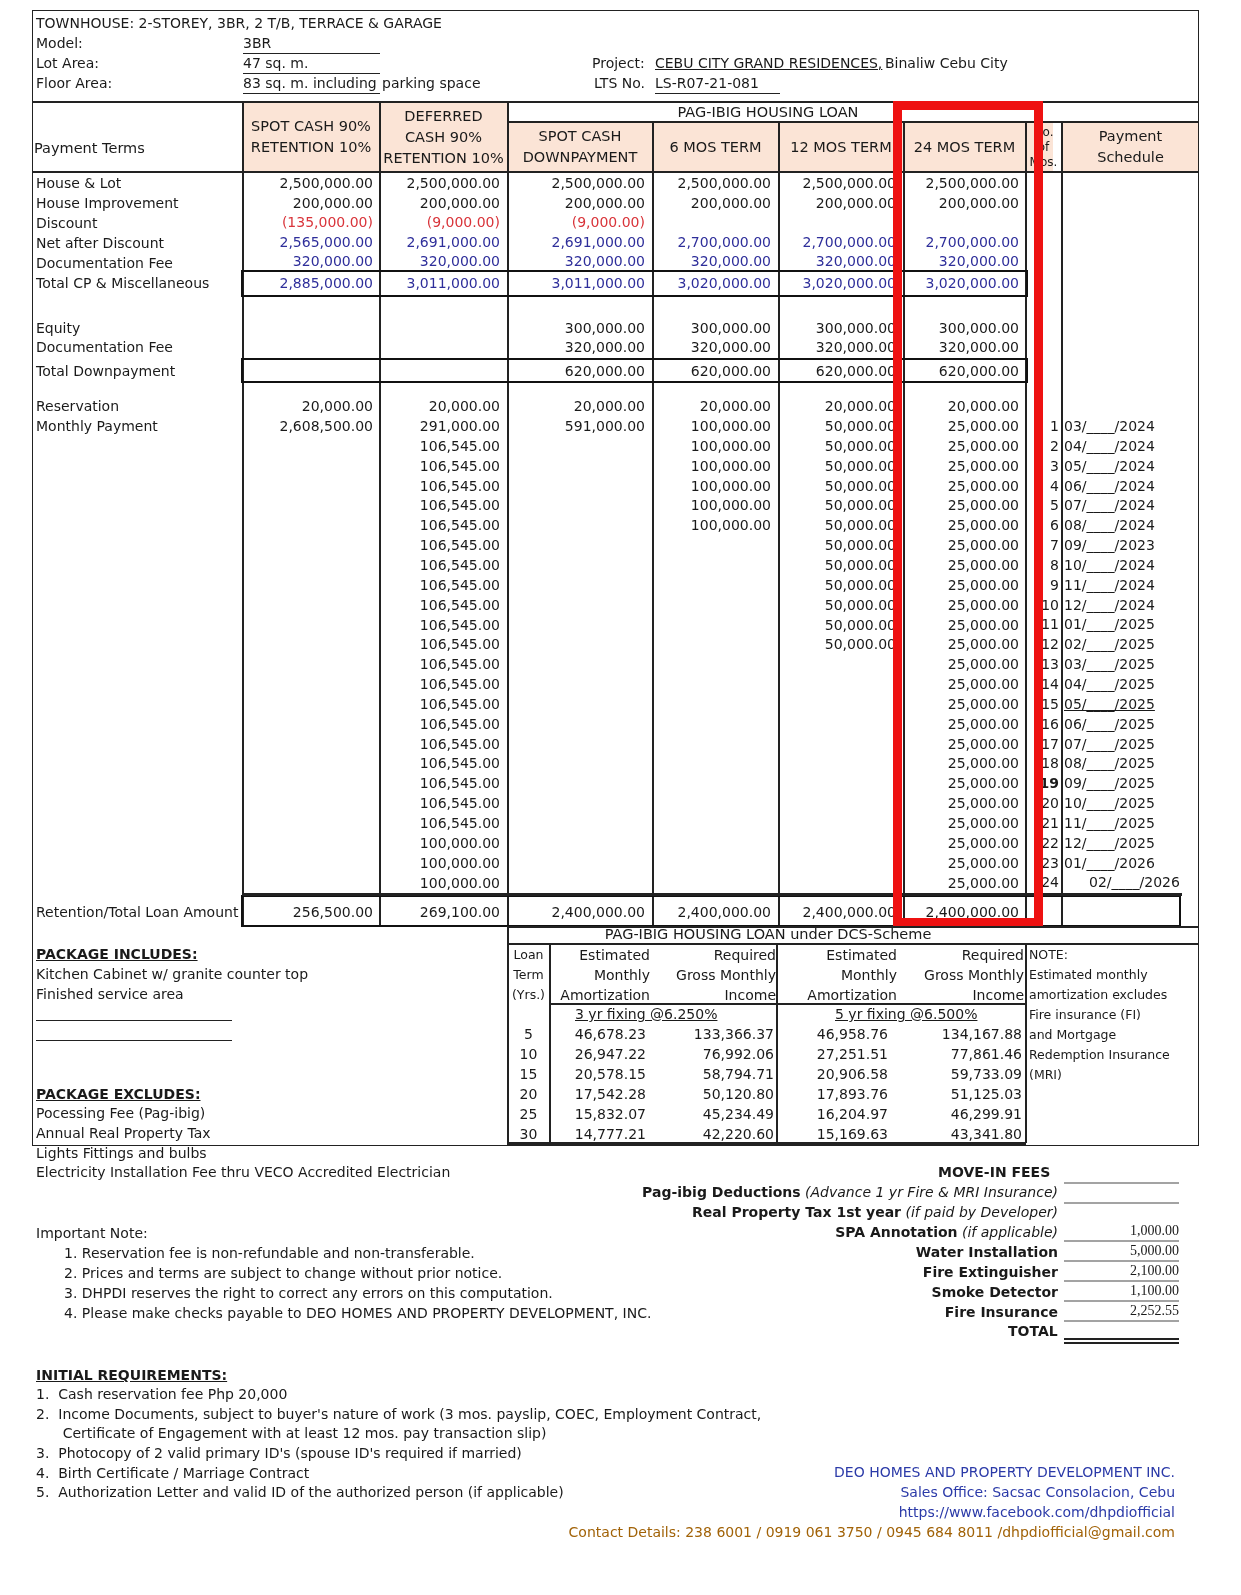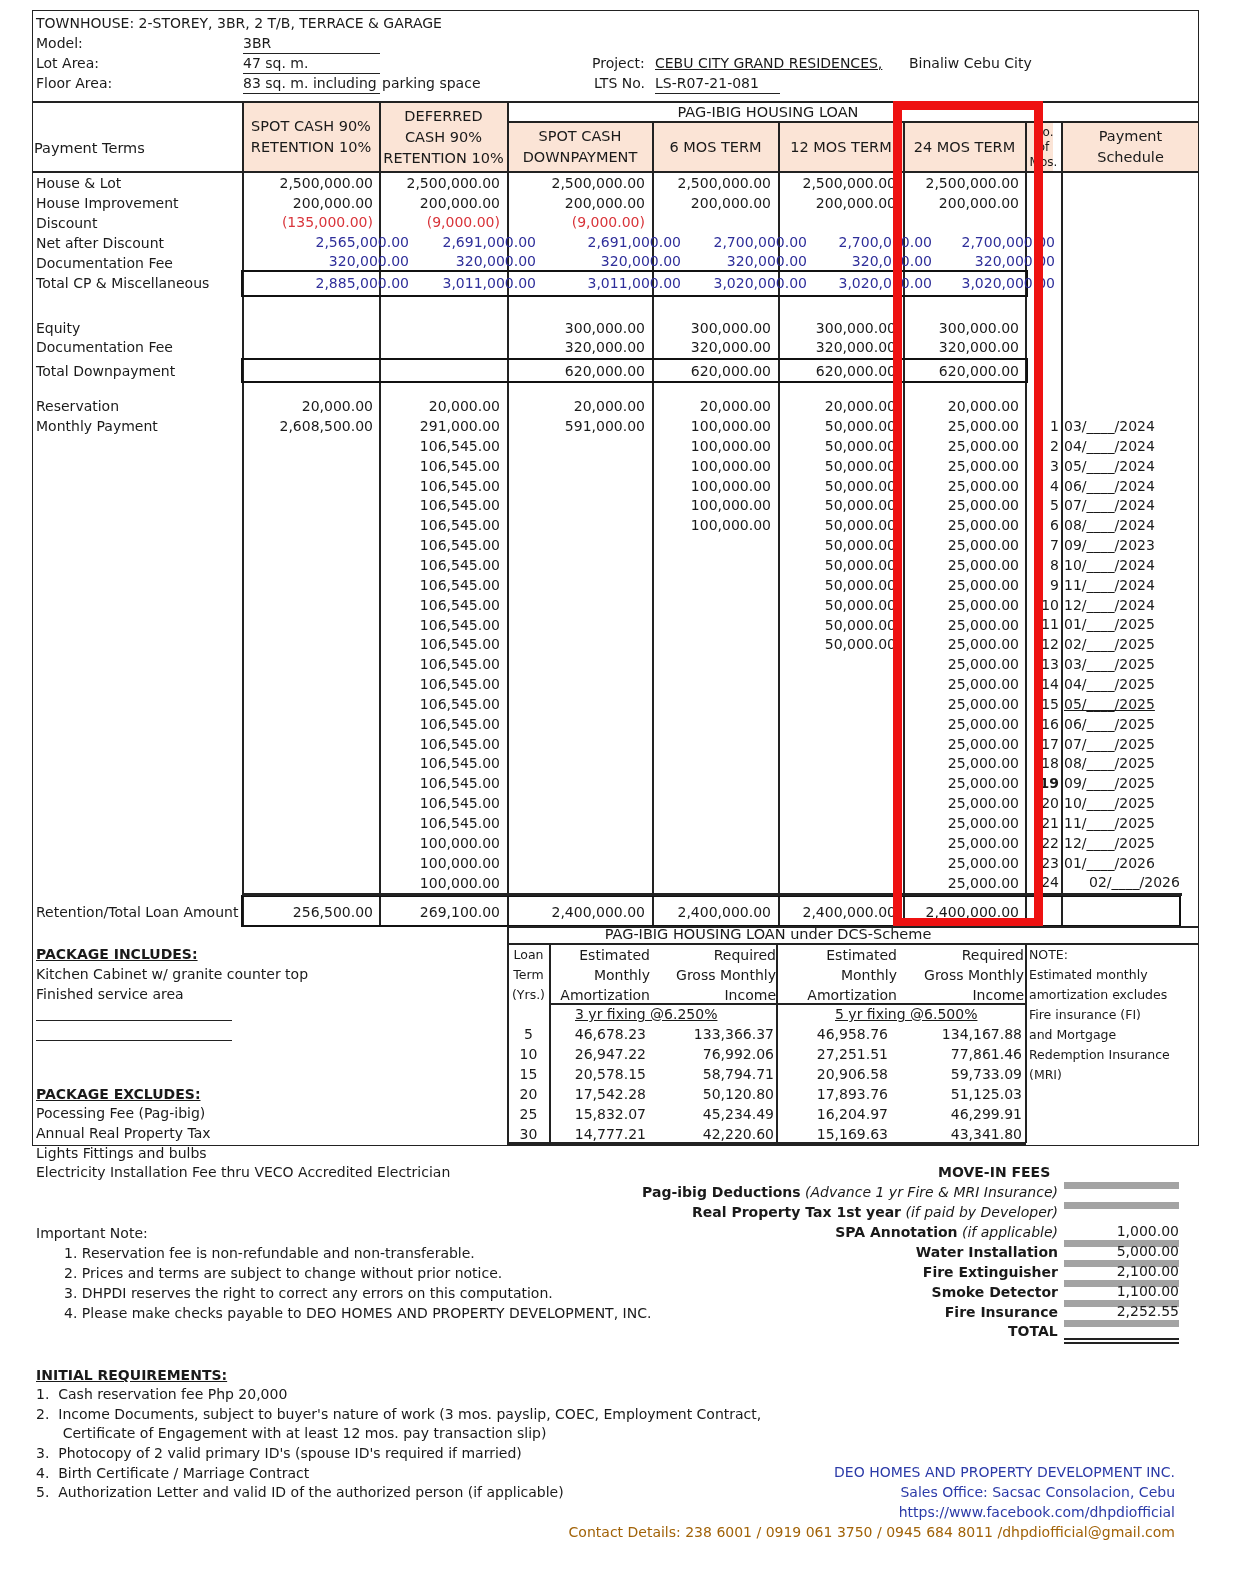--- a/index.html
+++ b/index.html
@@ -6,48 +6,48 @@
   body { width:1241px; height:1595px; position:relative; overflow:hidden;
          font-family:"DejaVu Sans", "Liberation Sans", sans-serif; font-size:14px; color:#1a1a1a; }
   .abs { position:absolute; white-space:nowrap; line-height:20px; }
   .frame { position:absolute; left:32px; top:10px; width:1167px; height:1136px; border:1.5px solid #222; box-sizing:border-box; }
   .hline { position:absolute; background:#222; }
   .vline { position:absolute; background:#222; width:1.5px; }
   .peach { position:absolute; background:#fbe4d6; }
   .hdr { position:absolute; display:flex; align-items:center; justify-content:center; text-align:center; line-height:21px; font-size:14.5px; }
   .num { position:absolute; text-align:right; line-height:20px; white-space:nowrap; }
   .red { color:#d9343a; }
-  .blue { color:#2e2e9a;padding-left:36px; }
+  .blue { color:#2e2e9a; }
   .ul { text-decoration:underline; }
   .bold { font-weight:bold; }
   .box { position:absolute; border:2.5px solid #111; box-sizing:border-box; }
   .redbox { position:absolute; left:893px; top:101px; width:150px; height:826px; border:9px solid #ee1111; box-sizing:border-box; }
   .col { position:absolute; }
   .col div { height:20px; line-height:20px; text-align:right; white-space:nowrap; }
   .sched div { text-align:left; }
   .small { font-size:12.5px; }
   .underline-cell { border-bottom:1.5px solid #222; }
-  .fee-val { position:absolute; left:1064px; width:115px; text-align:right; line-height:18px; border-bottom:7px solid #a3a3a3; }
+  .fee-val { position:absolute; left:1064px; width:115px; text-align:right; line-height:18px; border-bottom:2px solid #a3a3a3;font-family:Liberation Serif, serif; }
 </style>
 </head>
 <body>
 
 <div class="frame"></div>
 
 <div class="abs" style="left:36px;top:13px;">TOWNHOUSE:  2-STOREY, 3BR, 2 T/B, TERRACE &amp; GARAGE</div>
 <div class="abs" style="left:36px;top:33px;">Model:</div>
 <div class="abs underline-cell" style="left:243px;top:33px;width:137px;">3BR</div>
 <div class="abs" style="left:36px;top:53px;">Lot Area:</div>
 <div class="abs underline-cell" style="left:243px;top:53px;width:137px;">47 sq. m.</div>
 <div class="abs" style="left:36px;top:73px;">Floor Area:</div>
 <div class="abs underline-cell" style="left:243px;top:73px;width:137px;">83 sq. m. including</div>
 <div class="abs" style="left:382px;top:73px;">parking space</div>
 <div class="abs" style="left:592px;top:53px;">Project:</div>
 <div class="abs ul" style="left:655px;top:53px;">CEBU CITY GRAND RESIDENCES,</div>
-<div class="abs" style="left:885px;top:53px;margin-left:24px;">Binaliw Cebu City</div>
+<div class="abs" style="left:885px;top:53px;">Binaliw Cebu City</div>
 <div class="abs" style="left:594px;top:73px;">LTS No.</div>
 <div class="abs underline-cell" style="left:655px;top:73px;width:125px;">LS-R07-21-081</div>
 
 <div class="peach" style="left:243px;top:103px;width:136px;height:68px;"></div>
 <div class="peach" style="left:380px;top:103px;width:127px;height:68px;"></div>
 <div class="peach" style="left:508px;top:123px;width:545px;height:48px;"></div>
 <div class="peach" style="left:1062px;top:123px;width:136px;height:48px;"></div>
 
 <div class="hline" style="left:32px;top:101px;width:1167px;height:1.5px;"></div>
 <div class="hline" style="left:508px;top:121px;width:691px;height:1.5px;"></div>

